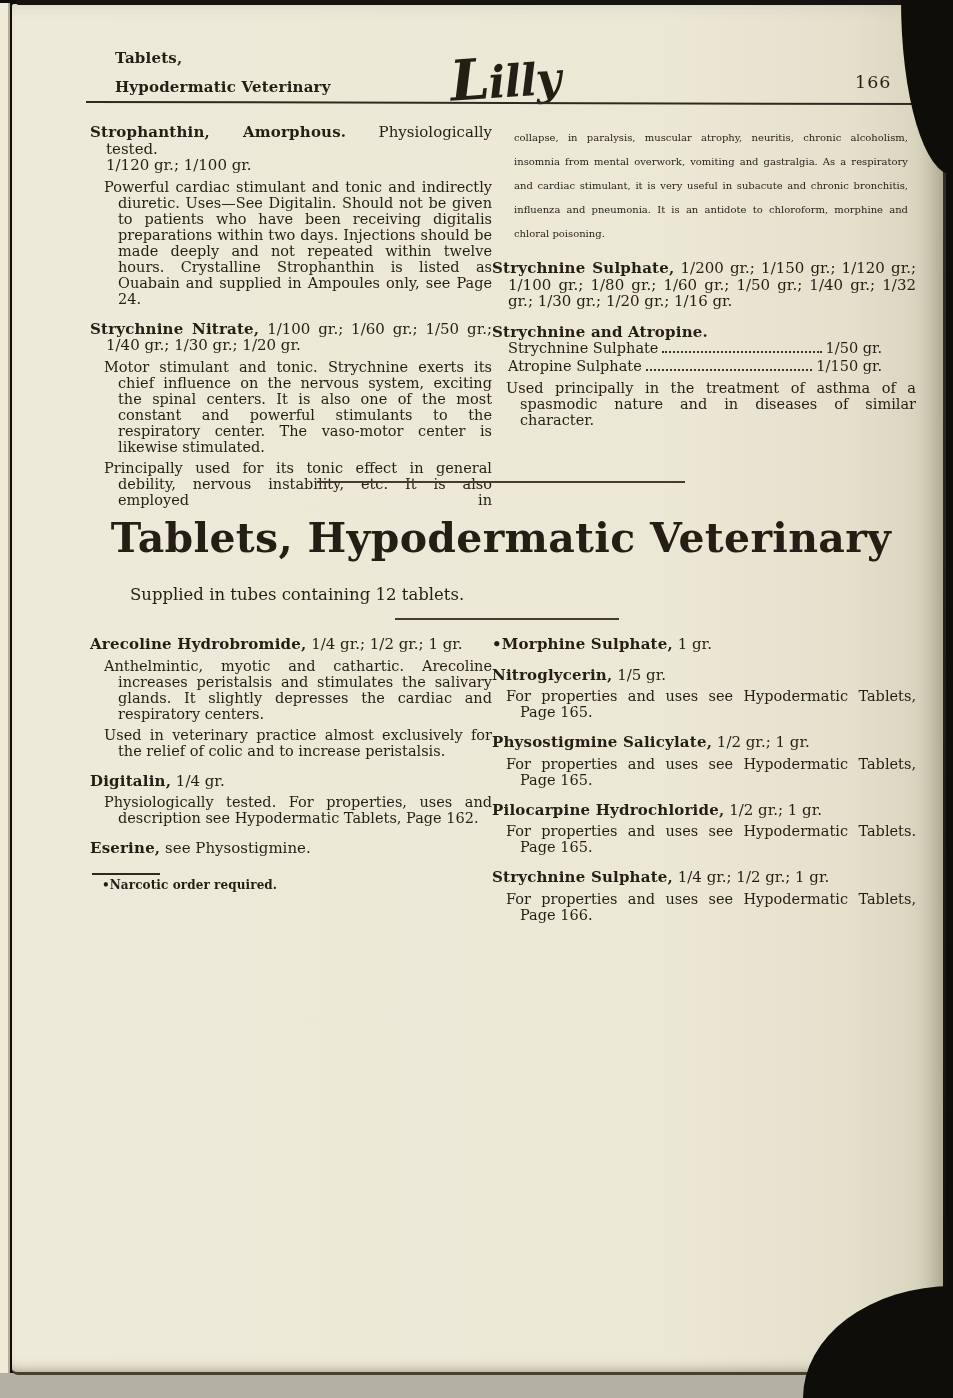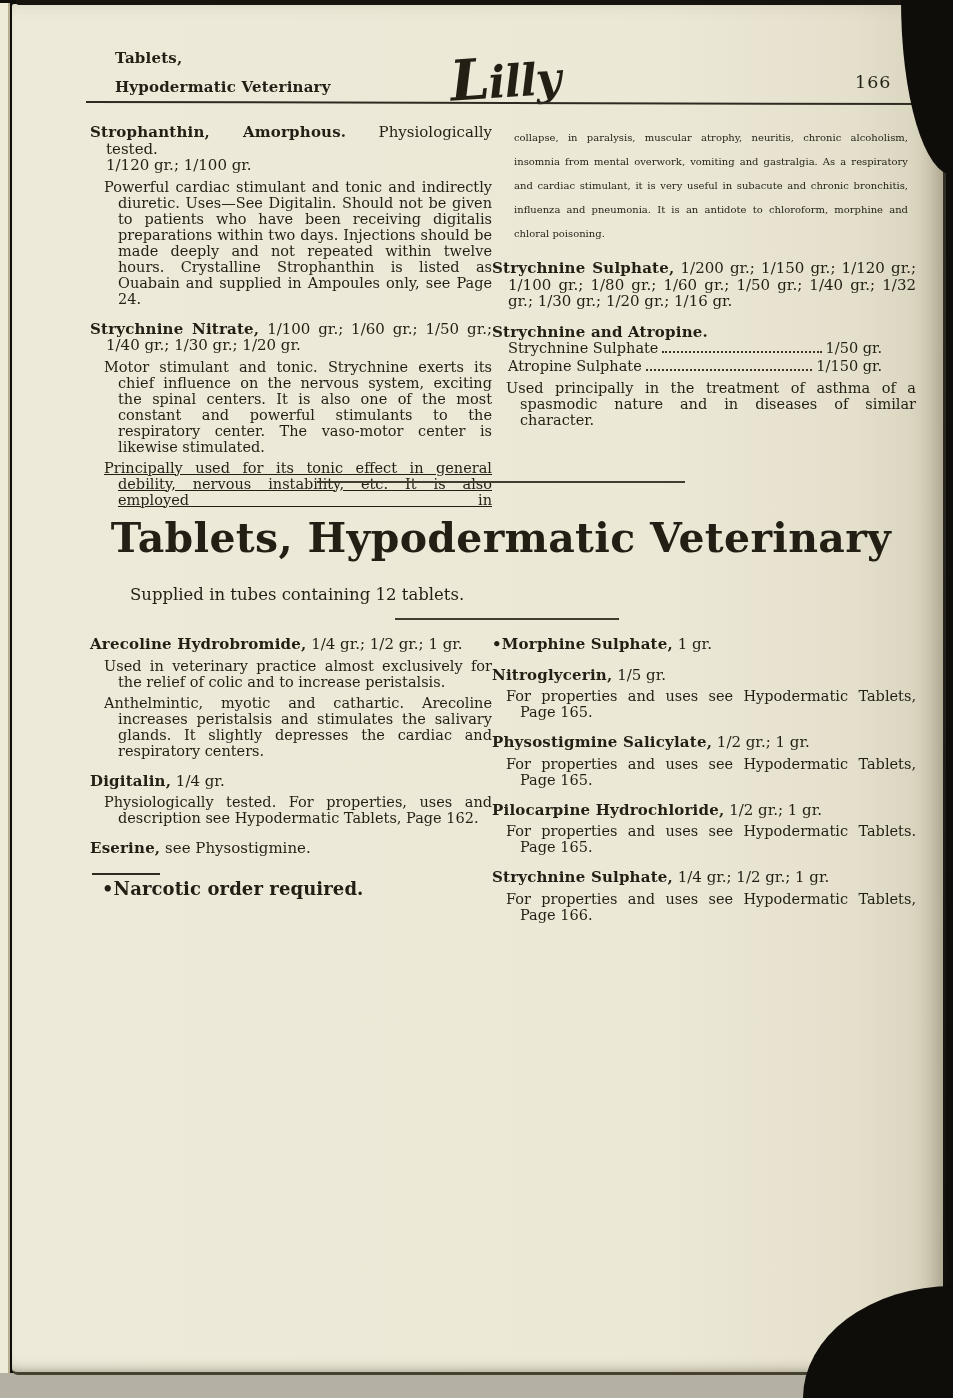--- a/index.html
+++ b/index.html
@@ -42,36 +42,36 @@
   .cols-bottom { top: 632px; }
   .col-l { width: 402px; flex: none; }
   .col-r { flex: 1; }
 
   .entry { margin-bottom: 14px; }
   .ehead { font-size: 15px; line-height: 16.5px; padding-left: 16px; text-indent: -16px; }
   .ehead b { letter-spacing: .2px; }
   .edose { font-size: 15px; line-height: 16.5px; padding-left: 16px; }
   .entry p { margin: 5px 0 0; padding-left: 28px; text-indent: -14px; font-size: 14.5px; line-height: 16px; }
   .cont { font-size: 10px; line-height: 24px; padding-left: 14px; margin: 2px 8px 14px; text-align: justify; }
-  .justify-last { text-align-last: justify; text-decoration: underline; }
+  .justify-last { text-align-last: justify; }
 
   .dotrow { display: flex; align-items: baseline; font-size: 14.5px; line-height: 17.5px; padding: 0 34px 0 16px; justify-content: space-between; }
   .dotfill { flex: 1; border-bottom: 2px dotted #3c362a; margin: 0 4px 3px; min-width: 30px; }
 
   
   .divider1 { position: absolute; top: 477px; left: 305px; width: 368px; border-top: 2px solid #423d30; }
   .big-title { position: absolute; top: 510px; left: 70px; right: 26px; text-align: center;
                font-size: 41px; font-weight: bold; letter-spacing: .3px; }
   .subtitle { position: absolute; top: 581px; left: 118px; font-size: 16.5px; }
   .divider2 { position: absolute; top: 614px; left: 383px; width: 224px; border-top: 2px solid #423d30; }
 
   
   .footnote { margin-top: 16px; }
   .fn-rule { width: 68px; border-top: 2px solid #2e2a21; margin: 0 0 3px 2px; }
-  .fn-text { font-size: 18px; padding-left: 12px; font-weight: bold; letter-spacing: .1px; }
+  .fn-text { font-size: 12px; padding-left: 12px; font-weight: bold; letter-spacing: .1px; }
 </style>
 </head>
 <body>
 
 <div class="canvas">
 
   <div class="bottom-band"></div>
   <div class="prev-edge"></div>
 
   <div class="page">
@@ -143,22 +143,22 @@
     <div class="divider2"></div>
 
     <div class="cols cols-bottom">
       <div class="col-l">
 
         <div class="entry">
           <div class="ehead">
             <b>Arecoline Hydrobromide,</b>
             <span>1/4 gr.; 1/2 gr.; 1 gr.</span>
           </div>
+          <p>Anthelmintic, myotic and cathartic. Arecoline increases peristalsis and stimulates the salivary glands. It slightly depresses the cardiac and respiratory centers.</p>
           <p>Used in veterinary practice almost exclusively for the relief of colic and to increase peristalsis.</p>
-          <p>Anthelmintic, myotic and cathartic. Arecoline increases peristalsis and stimulates the salivary glands. It slightly depresses the cardiac and respiratory centers.</p>
         </div>
 
 
         <div class="entry">
           <div class="ehead">
             <b>Digitalin,</b>
             <span>1/4 gr.</span>
           </div>
           <p>Physiologically tested. For properties, uses and description see Hypodermatic Tablets, Page 162.</p>
         </div>

